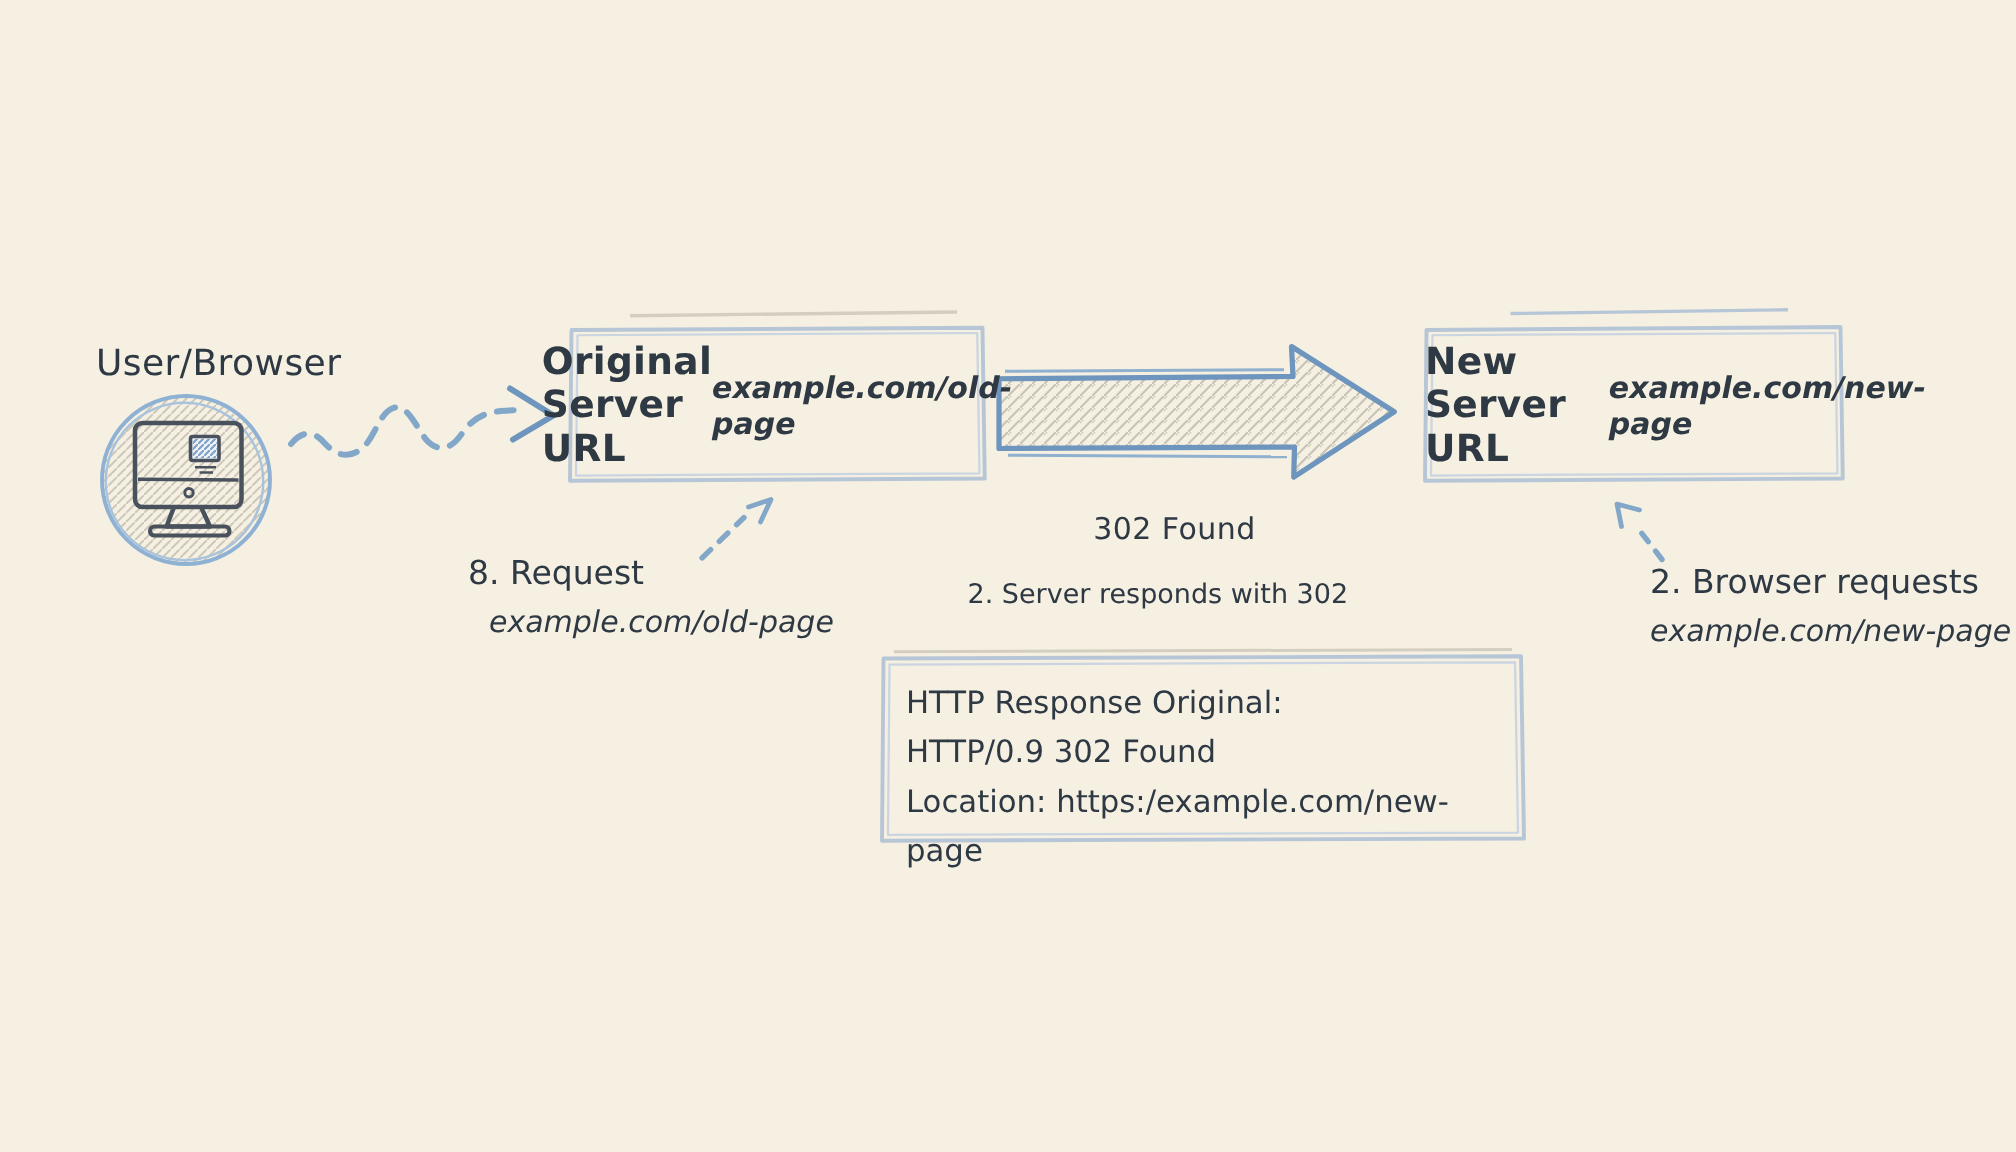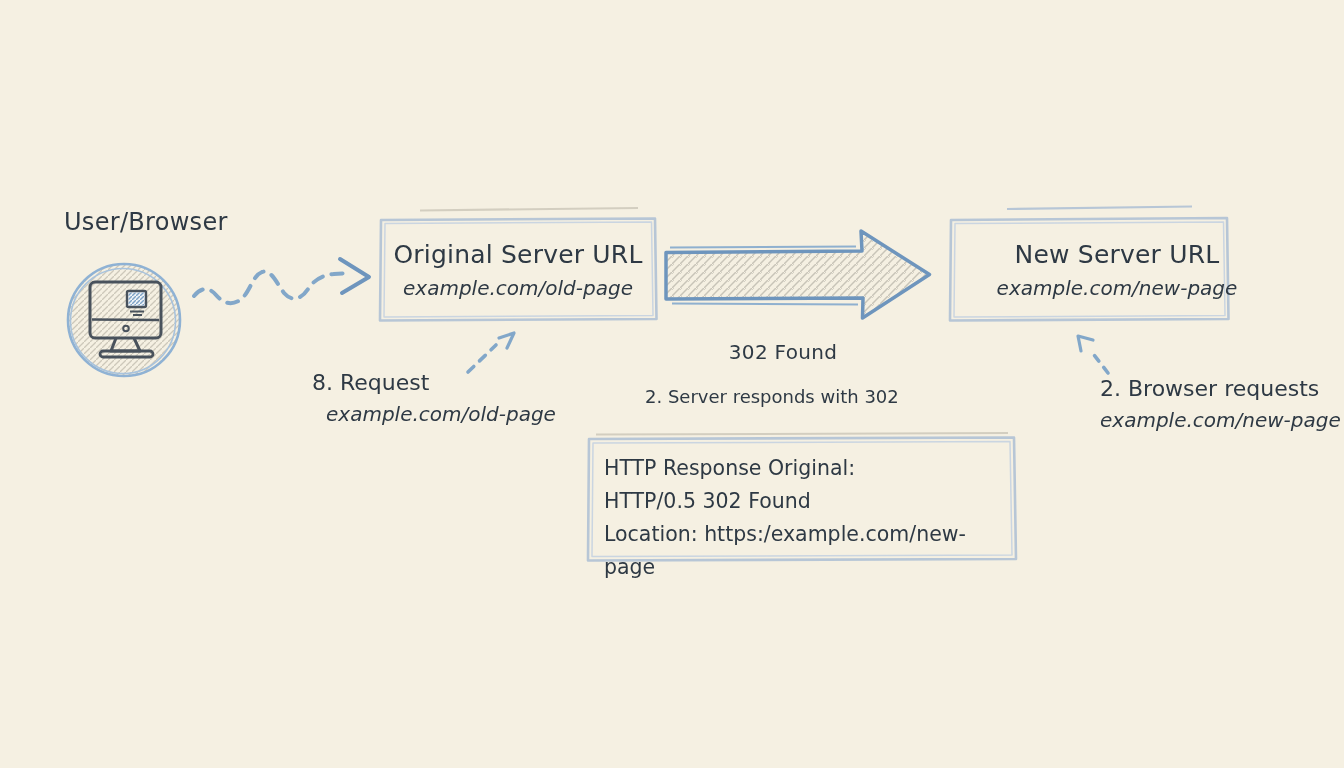--- a/index.html
+++ b/index.html
@@ -7,25 +7,25 @@
   .stage {
     position:relative; width:1344px; height:768px;
     background:#f5f0e2;
     font-family:"DejaVu Sans", sans-serif;
     color:#2e3944;
     overflow:hidden;
   }
   .art { position:absolute; left:0; top:0; width:1344px; height:768px; }
   .abs { position:absolute; }
 
-  .actor-label { left:64px; top:208px; font-size:24px; letter-spacing:0.3px; }
+  .actor-label { left:64px; top:228px; font-size:24px; letter-spacing:0.3px; }
 
   .server-box-text {
-    display:flex; flex-direction:column; align-items:center; justify-content:center;
-    text-align:right; row-gap:7px;
+    display:flex; flex-direction:row; align-items:center; justify-content:center;
+    text-align:left; row-gap:7px;font-weight:bold;
   }
   .server-box-text.original { left:380px; top:219px; width:276px; height:101px; }
   .server-box-text.new      { left:950px; top:219px; width:334px; height:101px; }
   .box-title { font-size:25px; letter-spacing:0.2px; }
   .box-url   { font-size:20px; font-style:italic; }
 
   .arrow-label {
     left:688px; top:340px; width:190px; text-align:center;
     font-size:20px; letter-spacing:0.3px;
   }
@@ -136,17 +136,17 @@
 
   <div class="abs step step2">2. Server responds with 302</div>
 
   <div class="abs step step3">
     <div>2. Browser requests</div>
     <div class="step-url">example.com/new-page</div>
   </div>
 
   <div class="abs headers-box-text">
     <div>HTTP Response Original:</div>
-    <div>HTTP/0.5 302 Found</div>
+    <div>HTTP/0.9 302 Found</div>
     <div>Location: https:/example.com/new-page</div>
   </div>
 
 </div>
 
 </body></html>

